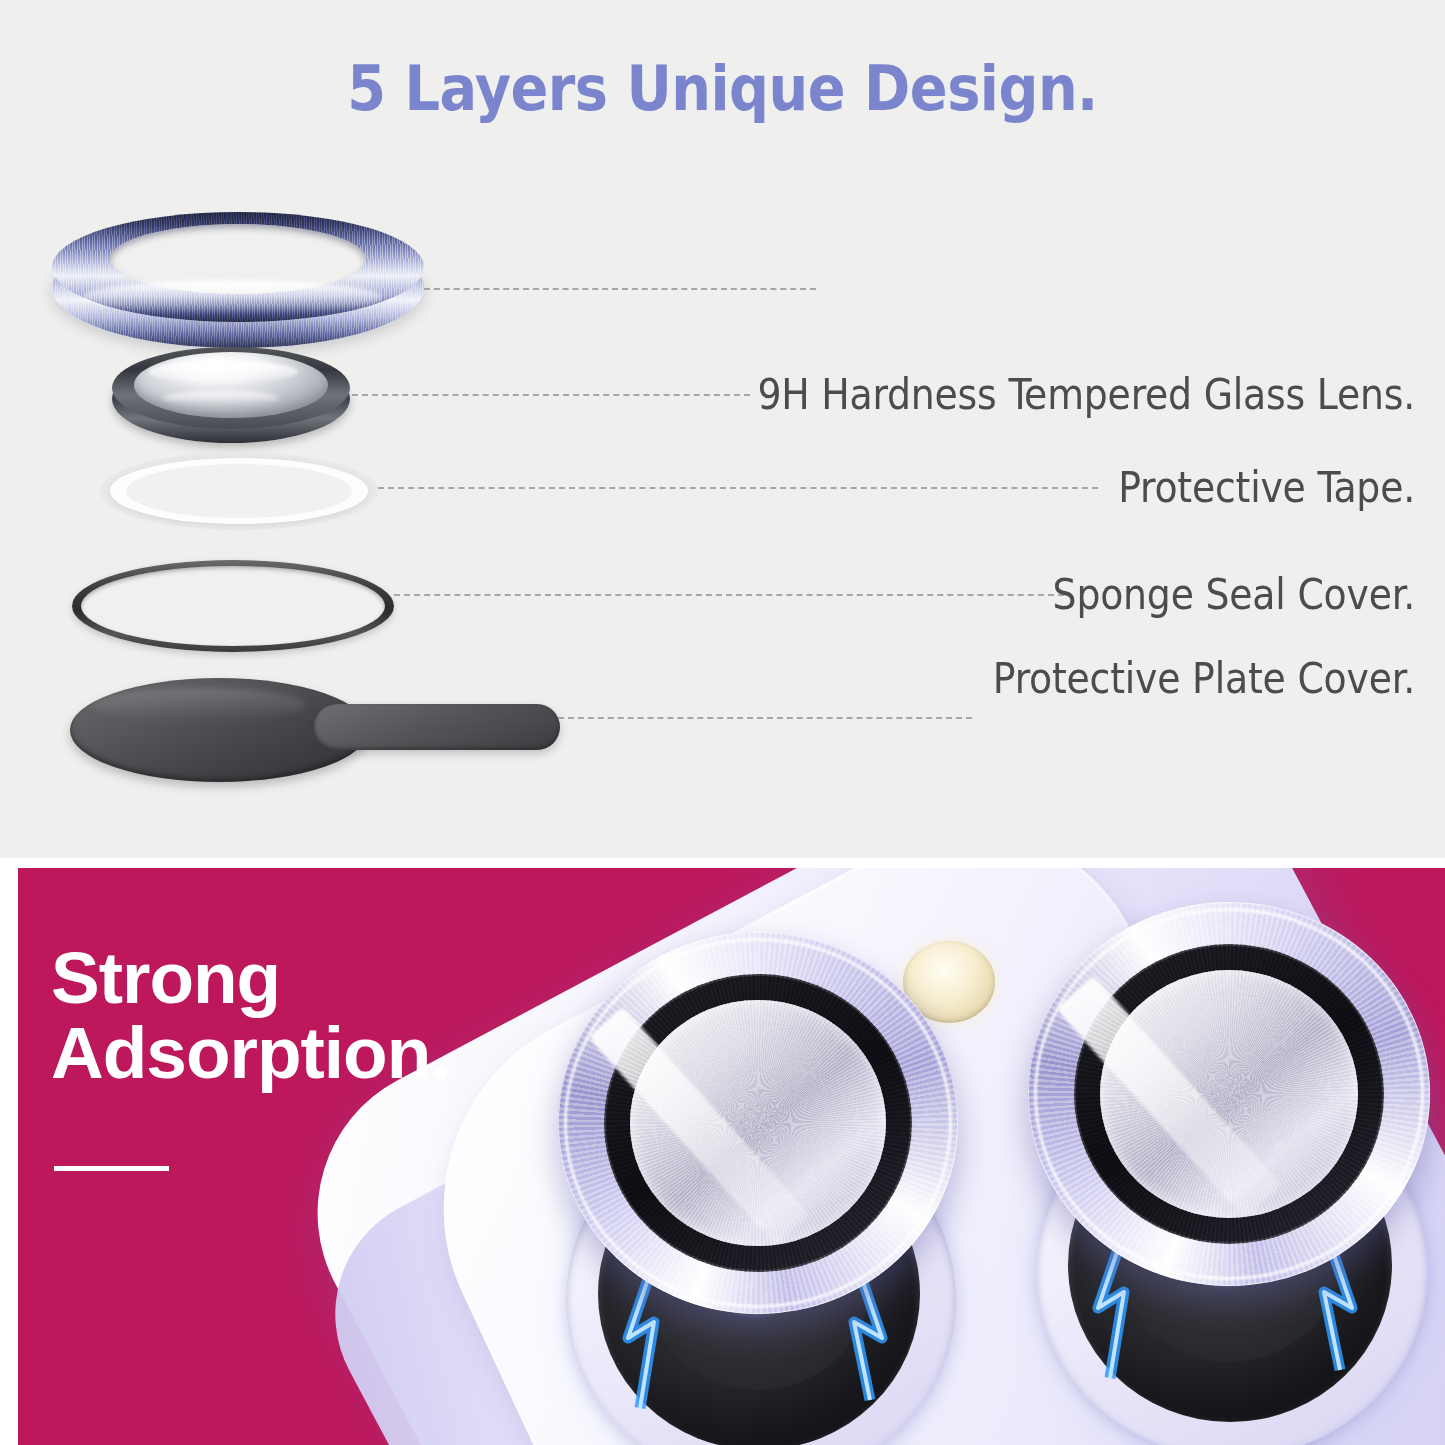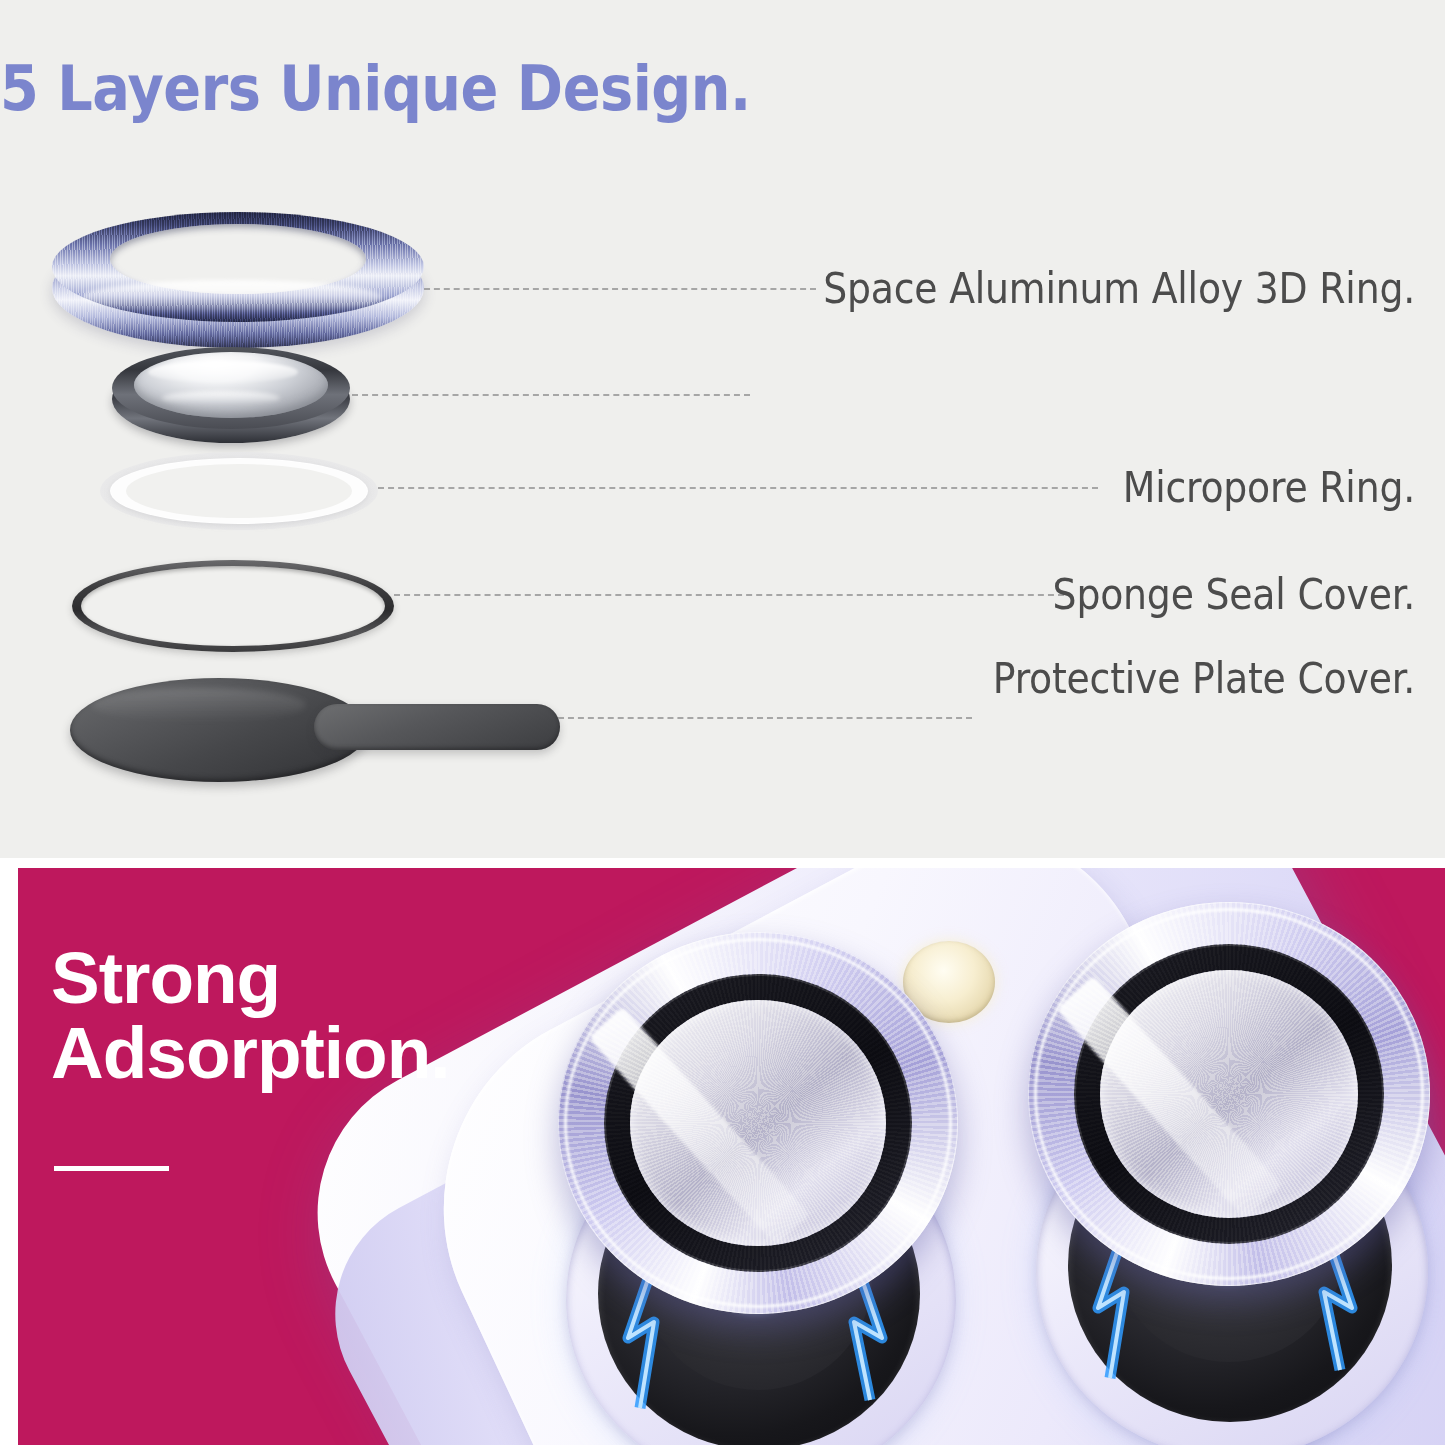--- a/index.html
+++ b/index.html
@@ -23,20 +23,21 @@
     left:0; top:0;
     width:1445px; height:858px;
     background:#efefed;
     overflow:hidden;
   }
 
   .title {
     position:absolute;
     left:0; top:52px;
     width:1445px;
+    text-align:center;
     font-size:62px;
     font-weight:700;
     letter-spacing:-0.5px;
     color:#7b85cd;
     font-family:"DejaVu Sans Condensed","Liberation Sans", sans-serif;
     white-space:nowrap;
   }
 
   .art { position:absolute; }
 
@@ -331,38 +332,38 @@
 
     <div class="title">5 Layers Unique Design.</div>
 
     <div class="art alu-wrap">
       <div class="alu-base"></div>
       <div class="alu-top"></div>
       <div class="alu-hole"></div>
       <div class="alu-gloss"></div>
     </div>
     <div class="leader" style="left:424px; top:288px; width:392px;"></div>
-    <div class="lbl" style="top:288px;">Space Aluminum Alloy 3D Ring.</div>
 
     <div class="art glass-wrap">
       <div class="glass-rim"></div>
       <div class="glass-rim-top"></div>
       <div class="glass-dome"></div>
       <div class="glass-high1"></div>
       <div class="glass-high2"></div>
     </div>
     <div class="leader" style="left:352px; top:394px; width:398px;"></div>
+    <div class="lbl" style="top:394px;">9H Hardness Tempered Glass Lens.</div>
 
     <div class="art tape-wrap">
       <div class="tape-outer"></div>
       <div class="tape-ring"></div>
       <div class="tape-hole"></div>
     </div>
     <div class="leader" style="left:378px; top:487px; width:720px;"></div>
-    <div class="lbl" style="top:487px;">Micropore Ring.</div>
+    <div class="lbl" style="top:487px;">Protective Tape.</div>
 
     <div class="art sponge-wrap">
       <div class="sponge-outer"></div>
       <div class="sponge-inner"></div>
     </div>
     <div class="leader" style="left:394px; top:594px; width:670px;"></div>
     <div class="lbl" style="top:594px;">Sponge Seal Cover.</div>
 
     <div class="art plate-wrap">
       <div class="plate-disc"></div>

